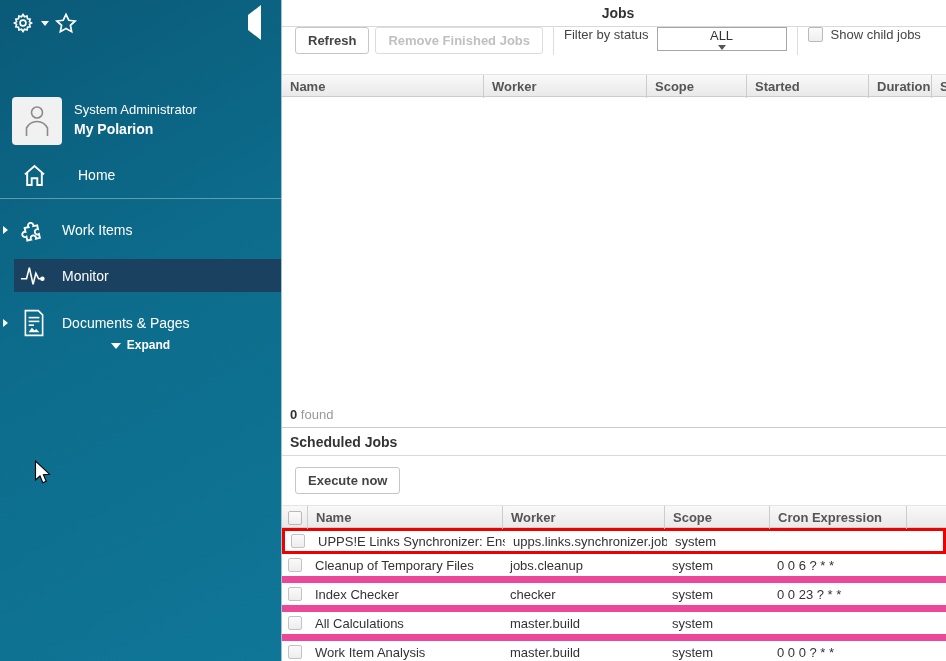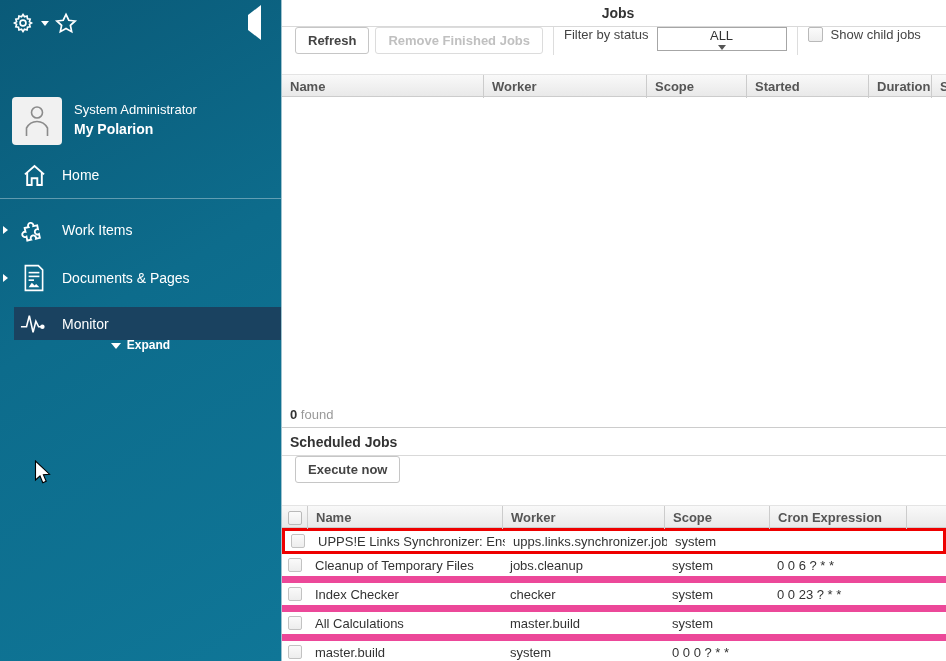--- a/index.html
+++ b/index.html
@@ -45,21 +45,21 @@
   .user-meta { margin-left: 12px; padding-top: 5px; }
   .user-role { font-size: 13px; color: #fff; }
   .user-home { font-size: 14px; font-weight: bold; margin-top: 4px; }
   .nav { position: absolute; top: 158px; left: 0; right: 0; }
   .nav-item {
     position: relative; height: 34px; display: flex; align-items: center;
     padding-left: 20px; cursor: pointer; font-size: 14px;
   }
   .nav-item .nav-icon { width: 28px; height: 28px; display: flex; align-items: center; justify-content: center; }
   .nav-item .nav-label { margin-left: 14px; }
-  .nav-item.home { margin-bottom: 6px; }
+  .nav-item.home { margin-bottom: 6px; gap: 16px; }
   .nav-divider { height: 1px; background: rgba(255,255,255,0.35); margin: 6px 0 10px 0; }
   .nav-item.with-arrow { margin-top: 14px; }
   .nav-arrow {
     position: absolute; left: 3px; top: 13px; width: 0; height: 0;
     border-top: 4px solid transparent; border-bottom: 4px solid transparent;
     border-left: 5px solid #fff;
   }
   .nav-item.selected {
     background: #1a4260; margin-left: 14px; padding-left: 6px; height: 33px; margin-top: 12px;
   }
@@ -119,21 +119,21 @@
   .jobs-body { height: 306px; background: #fff; }
   .found-bar {
     height: 25px; line-height: 24px; padding-left: 8px;
     border-bottom: 1px solid #ccc; color: #999; background: #fff;
   }
   .found-bar b { color: #333; }
   .sched-title {
     height: 28px; line-height: 28px; padding-left: 8px;
     font-size: 14px; font-weight: bold; border-bottom: 1px solid #d9d9d9;
   }
-  .exec-toolbar { height: 49px; display: flex; align-items: flex-start; padding-left: 13px; }
+  .exec-toolbar { height: 49px; display: flex; align-items: center; padding-left: 13px; }
   .sched-header-checkbox { margin-left: 6px; }
   .tbl-header.sched-grid > div.cb-cell { padding-left: 0; display: flex; align-items: center; border-left: none; }
   .row {
     height: 29px; display: grid; align-items: center;
     border-bottom: 7px solid #ec4899; background: #fff;
   }
   .row > div { padding-left: 8px; overflow: hidden; white-space: nowrap; color: #333; }
   .row .cb-cell { padding-left: 6px; display: flex; align-items: center; }
   .row .cb { width: 14px; height: 14px; border: 1px solid #c2c2c2; border-radius: 2px; background: linear-gradient(#fafafa, #ededed); cursor: pointer; }
   .row.highlighted { border: 3px solid #ee0000; height: 26px; }
@@ -197,43 +197,43 @@
     <div class="nav-item with-arrow">
       <span class="nav-arrow"></span>
       <span class="nav-icon">
         <svg class="icon-svg" width="28" height="28" viewBox="0 0 24 24" fill="none" stroke="#fff" stroke-width="1.6">
           <path d="M5 9 L8.4 9 A2.3 2.3 0 1 1 12.6 9 L16 9 L16 12.4 A2.3 2.3 0 1 0 16 16.6 L16 20 L12.6 20 A2.3 2.3 0 1 0 8.4 20 L5 20 L5 16.6 A2.3 2.3 0 1 1 5 12.4 Z" transform="rotate(-12 10.5 14.5)"></path>
         </svg>
       </span>
       <span class="nav-label">Work Items</span>
     </div>
 
+    <div class="nav-item selected">
+      <span class="nav-icon">
+        <svg class="icon-svg" width="30" height="26" viewBox="0 0 30 26" fill="none" stroke="#fff" stroke-width="1.7">
+          <polyline points="1,16 7,16 10,4 14,22 17,10 20,16 24,16"></polyline>
+          <circle cx="24" cy="16" r="2.4" fill="#fff" stroke="none"></circle>
+        </svg>
+      </span>
+      <span class="nav-label">Monitor</span>
+    </div>
+
     <div class="nav-item with-arrow">
       <span class="nav-arrow"></span>
       <span class="nav-icon">
         <svg class="icon-svg" width="26" height="28" viewBox="0 0 22 26" fill="none" stroke="#fff" stroke-width="1.5">
           <path d="M3 1.5 L15 1.5 L19 5.5 L19 24.5 L3 24.5 Z"></path>
           <line x1="6" y1="8" x2="16" y2="8"></line>
           <line x1="6" y1="11.5" x2="16" y2="11.5"></line>
           <line x1="6" y1="15" x2="11" y2="15"></line>
           <path d="M6 21.5 L9 17.5 L11.5 20 L13 18.5 L16 21.5 Z" fill="#fff" stroke="none"></path>
         </svg>
       </span>
       <span class="nav-label">Documents &amp; Pages</span>
     </div>
-
-    <div class="nav-item selected">
-      <span class="nav-icon">
-        <svg class="icon-svg" width="30" height="26" viewBox="0 0 30 26" fill="none" stroke="#fff" stroke-width="1.7">
-          <polyline points="1,16 7,16 10,4 14,22 17,10 20,16 24,16"></polyline>
-          <circle cx="24" cy="16" r="2.4" fill="#fff" stroke="none"></circle>
-        </svg>
-      </span>
-      <span class="nav-label">Monitor</span>
-    </div>
   </div>
 
   <div class="expand-link">
     <span class="tri-down"></span><span>Expand</span>
   </div>
 </div>
 
 <div class="main">
 
   <div class="section-title">Jobs</div>
@@ -323,20 +323,21 @@
     <div>All Calculations</div>
     <div>master.build</div>
     <div>system</div>
     <div></div>
     <div></div>
   </div>
       <div class="row sched-grid">
     <div class="cb-cell">
           <span class="cb"></span>
         </div>
+    <div>Work Item Analysis</div>
     <div>master.build</div>
     <div>system</div>
     <div>0 0 0 ? * *</div>
     <div></div>
   </div>
     </div>
 
   <div class="row sched-grid partial">
     <div class="cb-cell"></div>
     <div></div>

